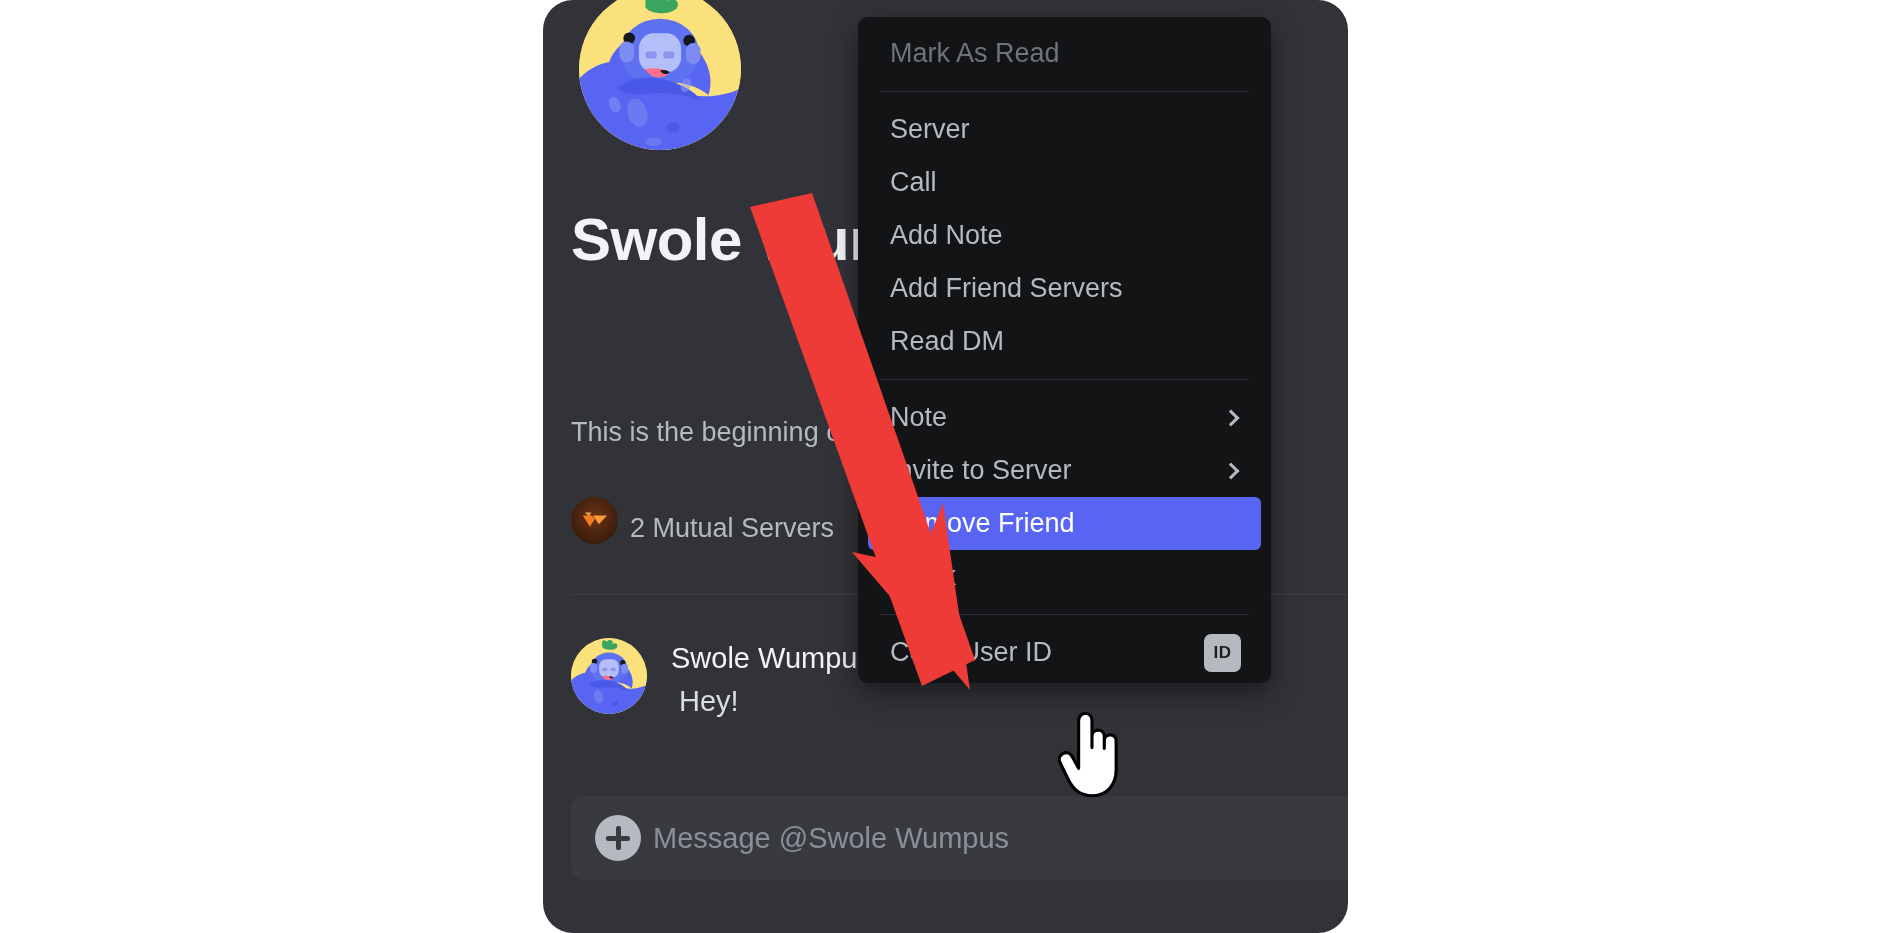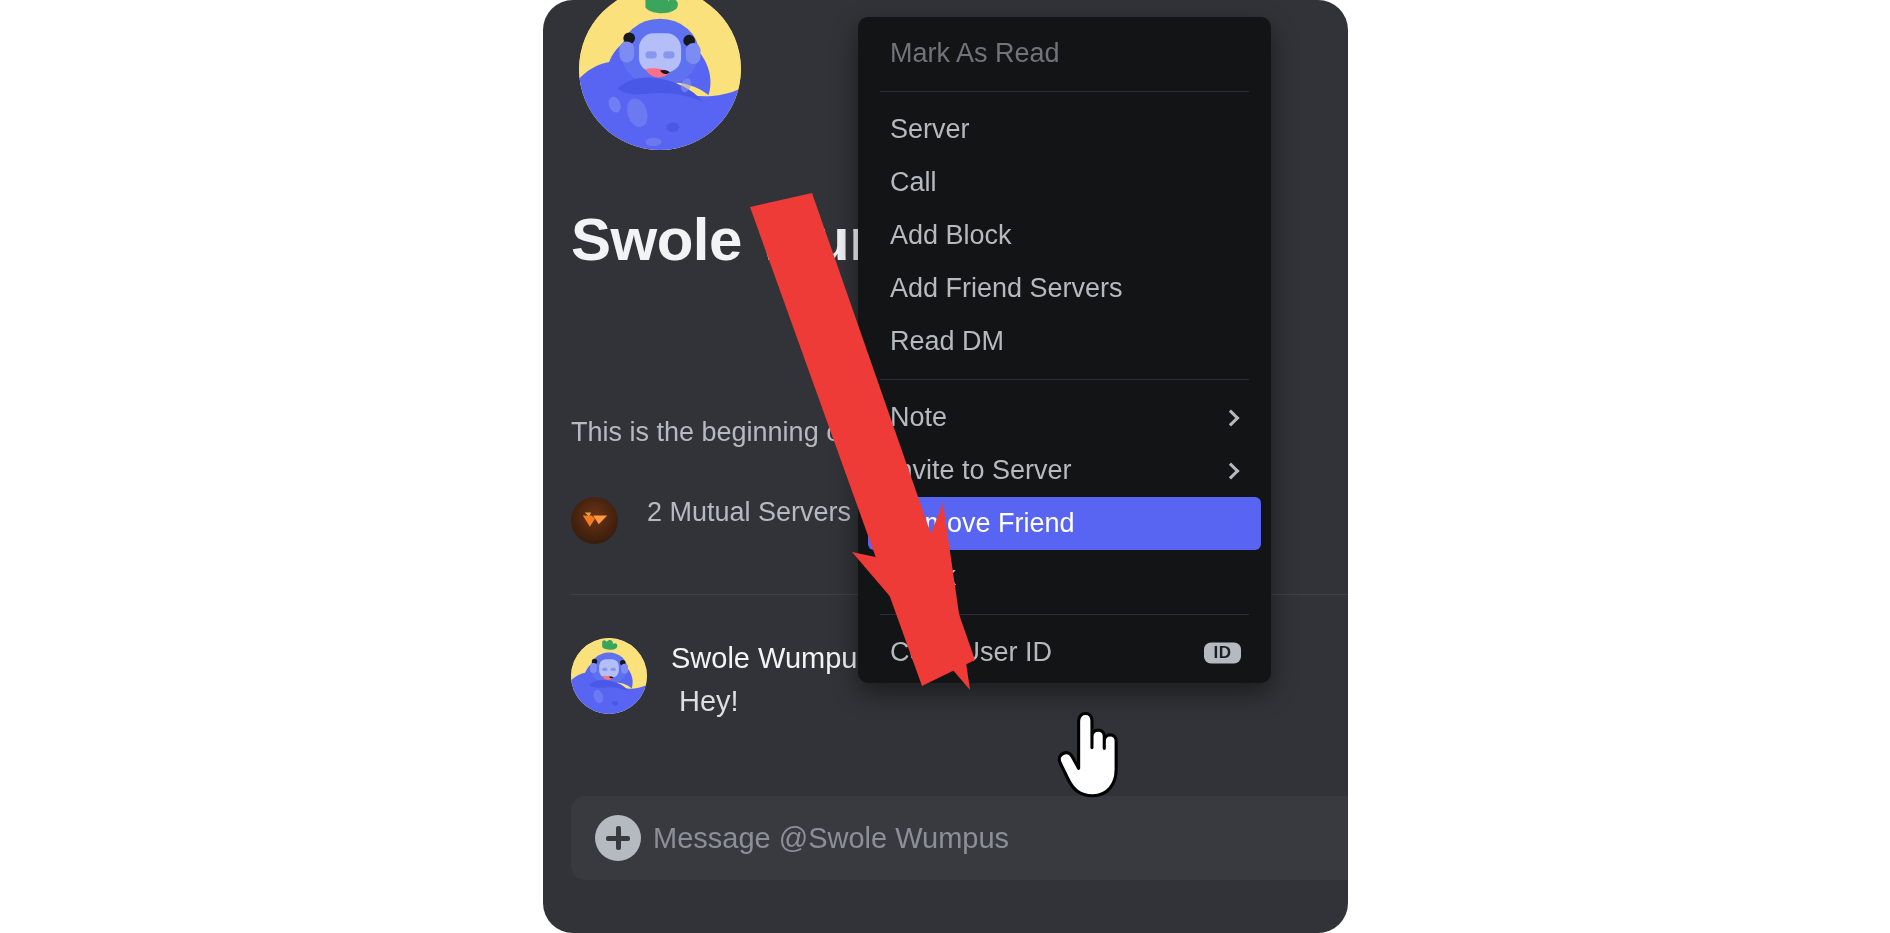--- a/index.html
+++ b/index.html
@@ -67,22 +67,22 @@
     font-size: 27px;
     color: #b5bac1;
     white-space: nowrap;
   }
 
   .mutual-row {
     position: absolute;
     left: 28px;
     top: 497px;
     display: flex;
-    align-items: flex-start;
-    gap: 29px;
+    align-items: flex-end;
+    gap: 12px;
   }
   .server-icon {
     width: 47px;
     height: 47px;
     border-radius: 50%;
     overflow: hidden;
     flex: 0 0 auto;
     background: radial-gradient(circle at 50% 42%, #6d3414 0%, #3a1d0d 72%, #241008 100%);
     display: flex;
     align-items: center;
@@ -222,21 +222,21 @@
     border-top: 3px solid #b5bac1;
     transform: translateY(-50%) rotate(45deg);
   }
 
   .id-badge {
     position: absolute;
     right: 20px;
     top: 50%;
     transform: translateY(-50%);
     width: 37px;
-    height: 21px;
+    height: 38px;
     border-radius: 7px;
     background: #b5bac1;
     display: flex;
     align-items: center;
     justify-content: center;
     font-size: 17px;
     font-weight: 700;
     color: #1e1f22;
     letter-spacing: 0.5px;
   }
@@ -358,21 +358,21 @@
 
     <div class="ctx-item">
       <span class="ctx-label">Server</span>
     </div>
 
     <div class="ctx-item">
       <span class="ctx-label">Call</span>
     </div>
 
     <div class="ctx-item">
-      <span class="ctx-label">Add Block</span>
+      <span class="ctx-label">Add Note</span>
     </div>
 
     <div class="ctx-item">
       <span class="ctx-label">Add Friend Servers</span>
     </div>
 
     <div class="ctx-item">
       <span class="ctx-label">Read DM</span>
     </div>
 

